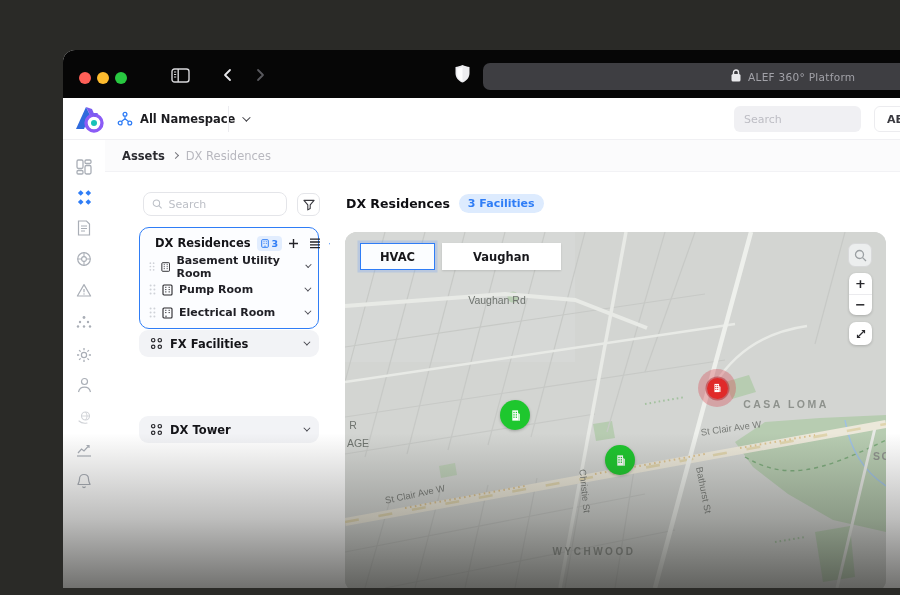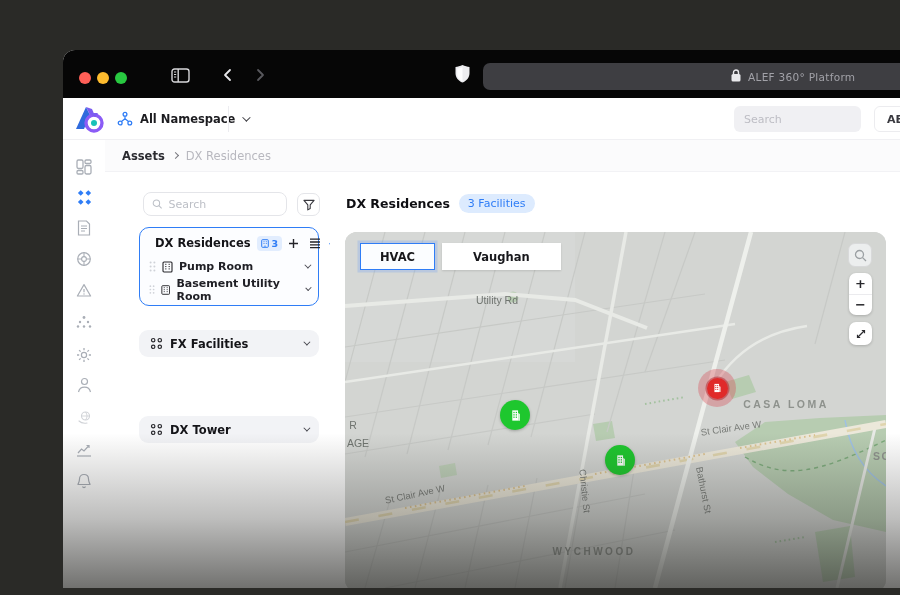--- a/index.html
+++ b/index.html
@@ -57,21 +57,21 @@
   .crow .lbl { font-size:11px; font-weight:600; color:#202026; }
   .crow .chev { margin-left:auto; width:5px; height:5px; color:#4a4a52; }
   .group { position:absolute; left:34px; width:180px; height:27px; background:#f2f3f6; border-radius:9px; display:flex; align-items:center; padding:0 11px; gap:7px; cursor:pointer; }
   .group .lbl { font-size:11.5px; font-weight:700; color:#141418; }
   .group .chev { margin-left:auto; width:5px; height:5px; color:#44444c; }
 
   
   .main { position:absolute; left:267px; top:122px; right:0; bottom:0; background:#fff; }
   .title-row { position:absolute; left:16px; top:22px; display:flex; align-items:center; gap:9px; }
   .page-title { font-size:12.5px; font-weight:800; color:#0f0f13; }
-  .fac-badge { font-size:11px; font-weight:400; color:var(--accent); background:#ddebfe; border-radius:10px; padding:3px 9px; }
+  .fac-badge { font-size:11px; font-weight:700; color:var(--accent); background:#ddebfe; border-radius:10px; padding:3px 9px; }
   .map-card { position:absolute; left:15px; top:60px; width:541px; height:360px; border-radius:12px; overflow:hidden; background:#d3d5d2; }
   .map-svg { position:absolute; inset:0; }
   .mlabel { position:absolute; white-space:nowrap; color:#6f746f; font-family:"Liberation Sans",sans-serif; }
   .tabs { position:absolute; left:15px; top:11px; display:flex; gap:7px; }
   .tab { height:27px; background:#fff; border-radius:0; border:1px solid #fff; display:flex; align-items:center; justify-content:center; padding:0 30px; font-size:11.5px; font-weight:600; color:#17171b; box-shadow:0 1px 2px rgba(0,0,0,.12); cursor:pointer; }
   .tab.active { width:75px; background:#fbfdff; border:1.5px solid var(--accent); box-shadow:0 0 0 2.5px rgba(88,146,250,.22); }
   .mctl-search { position:absolute; left:503px; top:11px; width:24px; height:24px; border-radius:7px; background:rgba(243,244,245,.8); border:1px solid #d8d9da; display:flex; align-items:center; justify-content:center; }
   .mctl-zoom { position:absolute; left:504px; top:41px; width:23px; height:42px; border-radius:7px; background:#fff; box-shadow:0 1px 3px rgba(0,0,0,.2); display:flex; flex-direction:column; }
   .zbtn { flex:1; display:flex; align-items:center; justify-content:center; font-size:13px; font-weight:600; color:#28282c; cursor:pointer; }
   .zbtn:first-child { border-bottom:1px solid #ebebee; }
@@ -291,39 +291,57 @@
               <circle cx="1.6" cy="5.5" r="1"></circle>
               <circle cx="5.4" cy="5.5" r="1"></circle>
               <circle cx="1.6" cy="9.4" r="1"></circle>
               <circle cx="5.4" cy="9.4" r="1"></circle>
             </g>
           </svg>
         <svg width="11" height="12" viewBox="0 0 11 12">
             <rect x="1" y="1" width="9" height="10" rx="1" fill="none" stroke="#26262b" stroke-width="1.1"></rect>
             <path d="M3.2 3.3h1.2M6.6 3.3h1.2M3.2 5.6h1.2M6.6 5.6h1.2M3.2 7.9h1.2M6.6 7.9h1.2" stroke="#26262b" stroke-width="1"></path>
           </svg>
-        <span class="lbl">Pump Room</span>
+        <span class="lbl">Basement Utility Room</span>
         <span class="chev"></span>
       </div>
       <div class="crow">
         <svg width="7" height="11" viewBox="0 0 7 11">
             <g fill="#cfd2d8">
               <circle cx="1.6" cy="1.6" r="1"></circle>
               <circle cx="5.4" cy="1.6" r="1"></circle>
               <circle cx="1.6" cy="5.5" r="1"></circle>
               <circle cx="5.4" cy="5.5" r="1"></circle>
               <circle cx="1.6" cy="9.4" r="1"></circle>
               <circle cx="5.4" cy="9.4" r="1"></circle>
             </g>
           </svg>
         <svg width="11" height="12" viewBox="0 0 11 12">
             <rect x="1" y="1" width="9" height="10" rx="1" fill="none" stroke="#26262b" stroke-width="1.1"></rect>
             <path d="M3.2 3.3h1.2M6.6 3.3h1.2M3.2 5.6h1.2M6.6 5.6h1.2M3.2 7.9h1.2M6.6 7.9h1.2" stroke="#26262b" stroke-width="1"></path>
           </svg>
-        <span class="lbl">Basement Utility Room</span>
+        <span class="lbl">Pump Room</span>
+        <span class="chev"></span>
+      </div>
+      <div class="crow">
+        <svg width="7" height="11" viewBox="0 0 7 11">
+            <g fill="#cfd2d8">
+              <circle cx="1.6" cy="1.6" r="1"></circle>
+              <circle cx="5.4" cy="1.6" r="1"></circle>
+              <circle cx="1.6" cy="5.5" r="1"></circle>
+              <circle cx="5.4" cy="5.5" r="1"></circle>
+              <circle cx="1.6" cy="9.4" r="1"></circle>
+              <circle cx="5.4" cy="9.4" r="1"></circle>
+            </g>
+          </svg>
+        <svg width="11" height="12" viewBox="0 0 11 12">
+            <rect x="1" y="1" width="9" height="10" rx="1" fill="none" stroke="#26262b" stroke-width="1.1"></rect>
+            <path d="M3.2 3.3h1.2M6.6 3.3h1.2M3.2 5.6h1.2M6.6 5.6h1.2M4 10.2V8.6" stroke="#26262b" stroke-width="1"></path>
+          </svg>
+        <span class="lbl">Electrical Room</span>
         <span class="chev"></span>
       </div>
     </div>
 
     <div class="group" style="top:158px">
       <svg width="13" height="13" viewBox="0 0 13 13">
           <g fill="none" stroke="#2b2b30" stroke-width="1.2">
             <circle cx="3.2" cy="3.2" r="1.7"></circle>
             <circle cx="9.8" cy="3.2" r="1.7"></circle>
             <circle cx="3.2" cy="9.8" r="1.7"></circle>
@@ -407,21 +425,21 @@
           <path d="M60,276 L180,254"></path>
             <path d="M250,242 L360,222"></path>
             <path d="M395,216 L470,203"></path>
         </g>
         <g stroke="#8fb98a" stroke-width="2" stroke-dasharray="1.6 3" opacity=".7">
           <path d="M300,172 L340,165"></path>
             <path d="M430,310 L460,305"></path>
         </g>
       </svg>
 
-      <span class="mlabel" style="left:152px;top:68px;font-size:10.5px;transform:translate(-50%,-50%)">Utility Rd</span>
+      <span class="mlabel" style="left:152px;top:68px;font-size:10.5px;transform:translate(-50%,-50%)">Vaughan Rd</span>
       <span class="mlabel" style="left:441px;top:172px;font-size:10.5px;font-weight:700;letter-spacing:2.5px;color:#8e928d;transform:translate(-50%,-50%)">CASA LOMA</span>
       <span class="mlabel" style="left:8px;top:193px;font-size:10.5px;transform:translate(-50%,-50%)">R</span>
       <span class="mlabel" style="left:13px;top:211px;font-size:10.5px;transform:translate(-50%,-50%)">AGE</span>
       <span class="mlabel" style="left:70px;top:262px;font-size:9.5px;color:#7a7d79;transform:translate(-50%,-50%) rotate(-12deg)">St Clair Ave W</span>
       <span class="mlabel" style="left:240px;top:259px;font-size:9.5px;color:#7a7d79;transform:translate(-50%,-50%) rotate(84deg)">Christie St</span>
       <span class="mlabel" style="left:386px;top:196px;font-size:9.5px;color:#7a7d79;transform:translate(-50%,-50%) rotate(-8deg)">St Clair Ave W</span>
       <span class="mlabel" style="left:359px;top:258px;font-size:9.5px;color:#7a7d79;transform:translate(-50%,-50%) rotate(79deg)">Bathurst St</span>
       <span class="mlabel" style="left:249px;top:319px;font-size:10px;font-weight:700;letter-spacing:2.5px;color:#8e928d;transform:translate(-50%,-50%)">WYCHWOOD</span>
       <span class="mlabel" style="left:537px;top:224px;font-size:10.5px;font-weight:700;letter-spacing:1.5px;color:#8e928d;transform:translate(-50%,-50%)">SO</span>
 

